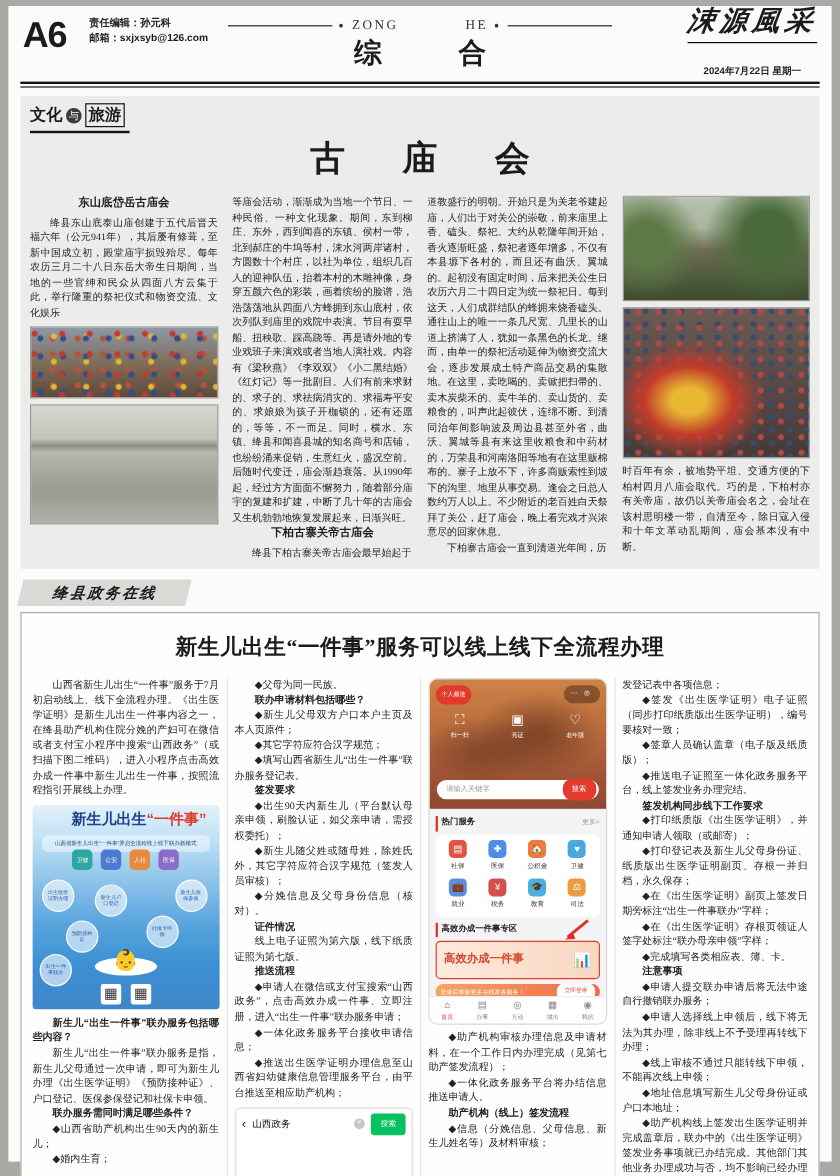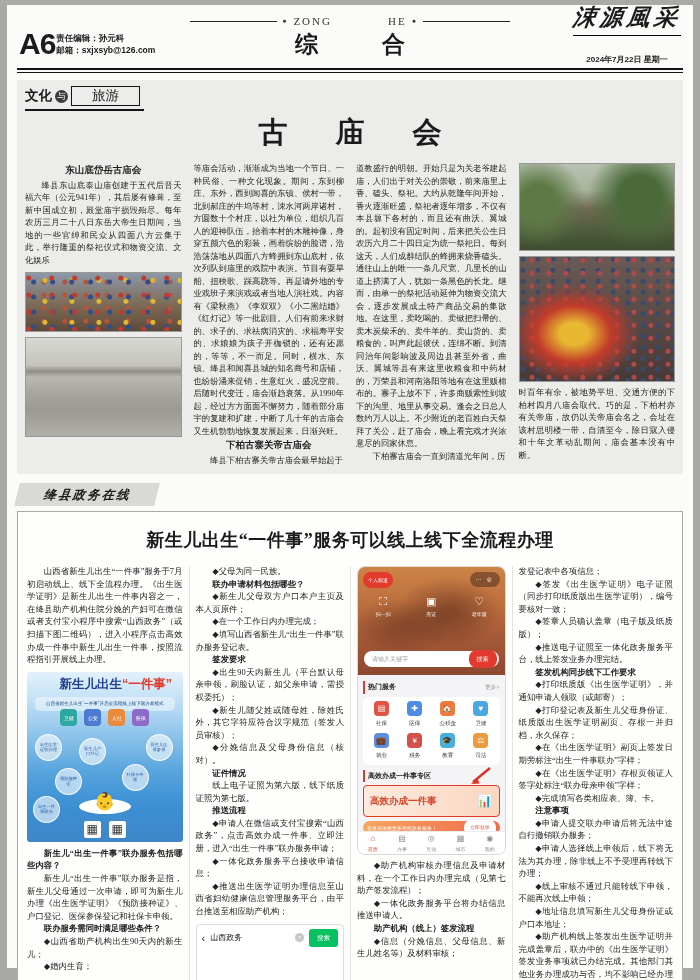--- a/index.html
+++ b/index.html
@@ -2,21 +2,21 @@
 <html><head>
 <meta charset="utf-8">
 <style>
   html,body{margin:0;padding:0;}
   body{width:700px;height:980px;background:#a9a9a6;position:relative;overflow:hidden;
        font-family:"Liberation Sans","DejaVu Sans",sans-serif;color:#1b1b1b;}
   .page{position:absolute;left:7px;right:7px;top:5px;bottom:12px;background:#fbfbf9;
         padding:8px 10px;box-sizing:border-box;}
   
   .hdr{position:relative;height:54px;}
-  .hdr-left{position:absolute;left:2px;bottom:6px;display:flex;gap:1px;align-items:center;}
+  .hdr-left{position:absolute;left:2px;bottom:20px;display:flex;gap:19px;}
   .a6{font-size:30px;font-weight:bold;letter-spacing:-1px;}
   .hdr-meta{font-size:8.5px;line-height:12px;font-weight:bold;}
   .hdr-center{position:absolute;left:50%;transform:translateX(-50%);top:2px;width:320px;}
   .pinyin-row{display:flex;align-items:center;gap:5px;font-family:"Liberation Serif",serif;
               font-size:11px;letter-spacing:2px;color:#333;}
   .pline{flex:1;border-top:1px solid #222;}
   .pdot{font-size:7px;}
   .zh-row{display:flex;justify-content:center;gap:64px;font-family:"Liberation Serif",serif;
           font-size:23px;font-weight:bold;margin-top:2px;}
   .hdr-right{position:absolute;right:2px;bottom:2px;text-align:center;}
@@ -25,22 +25,22 @@
   .hdr-date{font-size:8px;font-weight:bold;border-top:1px solid #000;margin-top:2px;padding-top:18px;}
   .rule2{border-top:2.5px solid #141414;margin-top:1px;}
   .rule1{border-top:1px solid #141414;margin-top:2px;margin-bottom:7px;}
   
   .culture{background:#ececе9;background:#ececea;padding:6px 8px 8px;}
   .cult-tag{display:flex;align-items:center;gap:3px;width:max-content;
             border-bottom:2.5px solid #141414;padding:0 4px 3px 0;}
   .t-strong{font-family:"Liberation Serif",serif;font-weight:bold;font-size:13.5px;}
   .t-circle{width:13px;height:13px;border-radius:50%;background:#3c3c3c;color:#fff;font-size:8.5px;
             text-align:center;line-height:13px;}
-  .t-box{font-family:"Liberation Serif",serif;font-weight:normal;font-size:13.5px;border:1.2px solid #141414;
-         padding:0 20px;}
+  .t-box{font-family:"Liberation Serif",serif;font-weight:bold;font-size:13.5px;border:1.2px solid #141414;
+         padding:0 2px;}
   .cult-title{text-align:center;font-family:"Liberation Serif",serif;font-weight:bold;font-size:29px;
               letter-spacing:48px;text-indent:48px;margin:2px 0 10px;}
   .cult-cols{display:grid;grid-template-columns:repeat(4,1fr);gap:0;height:303px;overflow:hidden;
              font-family:"Liberation Serif","DejaVu Serif",serif;font-size:8.3px;line-height:12.5px;
              text-align:justify;color:#1d1d1d;}
   .ccol{overflow:hidden;padding:0 6px;}
   .ccol:first-child{padding-left:0;}
   .ccol:last-child{padding-right:0;}
   .sub{text-align:center;font-weight:bold;font-size:9.5px;margin:1px 0 3px;text-indent:0;}
   .cult-cols p{margin:0;text-indent:2em;}
@@ -268,21 +268,21 @@
               <div class="li b">◆山西省助产机构出生90天内的新生儿；</div>
               <div class="li b">◆婚内生育；</div>
             </div>
         </div>
 
         <div class="gcol">
           <div>
               <div class="li b">◆父母为同一民族。</div>
               <div class="li h">联办申请材料包括哪些？</div>
               <div class="li b">◆新生儿父母双方户口本户主页及本人页原件；</div>
-              <div class="li b">◆在一个工作日内办理完成；</div>
+              <div class="li b">◆其它字符应符合汉字规范；</div>
               <div class="li b">◆填写山西省新生儿“出生一件事”联办服务登记表。</div>
               <div class="li h">签发要求</div>
               <div class="li b">◆出生90天内新生儿（平台默认母亲申领，刷脸认证，如父亲申请，需授权委托）；</div>
               <div class="li b">◆新生儿随父姓或随母姓，除姓氏外，其它字符应符合汉字规范（签发人员审核）；</div>
               <div class="li b">◆分娩信息及父母身份信息（核对）。</div>
               <div class="li h">证件情况</div>
               <div class="li p">线上电子证照为第六版，线下纸质证照为第七版。</div>
               <div class="li h">推送流程</div>
               <div class="li b">◆申请人在微信或支付宝搜索“山西政务”，点击高效办成一件事、立即注册，进入“出生一件事”联办服务申请；</div>
               <div class="li b">◆一体化政务服务平台接收申请信息；</div>

